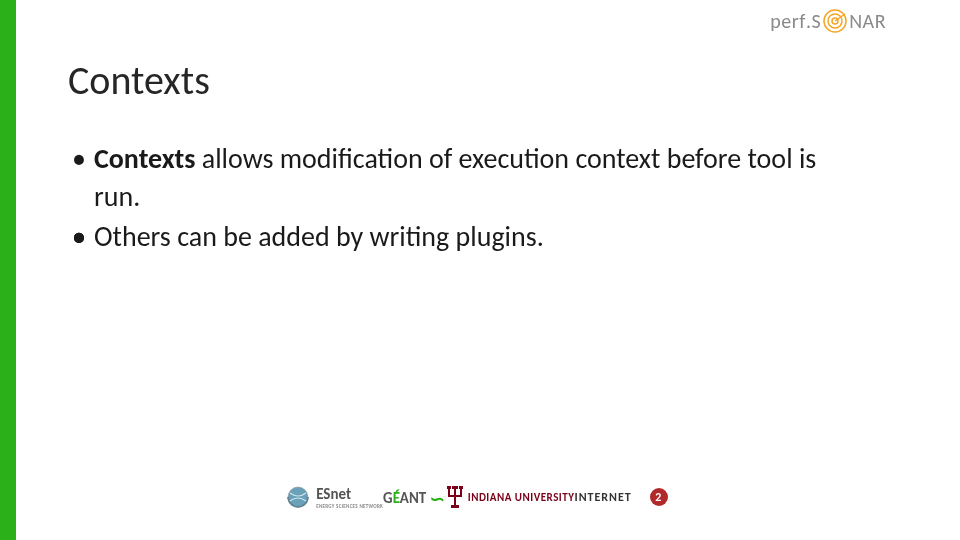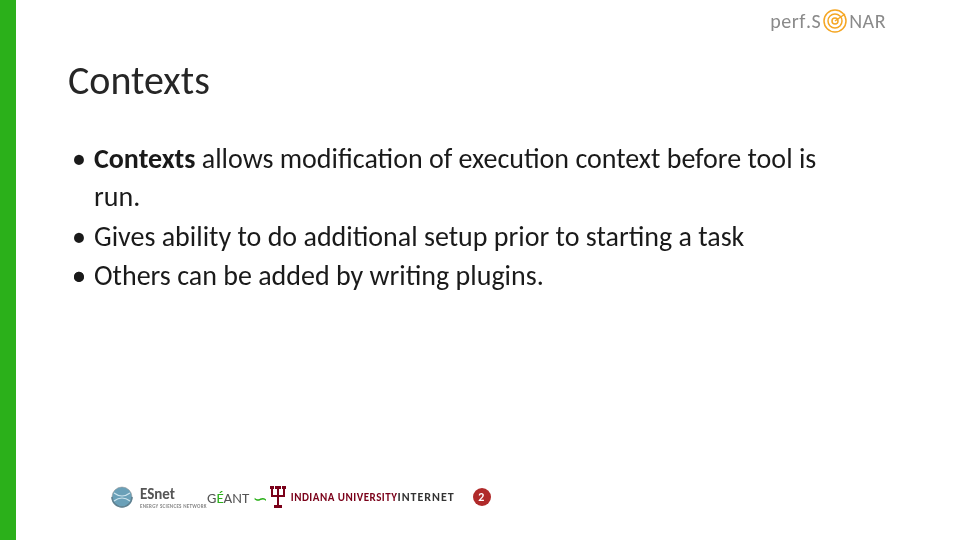--- a/index.html
+++ b/index.html
@@ -55,21 +55,21 @@
     position: absolute;
     left: 4px; top: 0;
   }
   .content .bold { font-weight: 700; }
 
   .footer-logos {
     position: absolute;
     left: 110px; right: 60px; bottom: 30px;
     display: flex;
     align-items: center;
-    justify-content: flex-start;
+    justify-content: center;
   }
   .logo-box {
     display: flex;
     align-items: center;
     gap: 6px;
     color: #777;
     font-size: 11px;
     font-weight: 600;
   }
   .esnet-icon { width: 24px; height: 24px; }
@@ -106,21 +106,20 @@
 
   <div class="title">Contexts</div>
 
   <div class="content">
     <div class="item">
       <span class="bullet">•</span>
       <span> <span class="bold">Contexts</span><span> allows modification of execution context before tool is run.</span></span>
     </div>
     <div class="item">
       <span class="bullet">•</span>
-      <span>Gives ability to do additional setup prior to starting a task</span>
     </div>
     <div class="item">
       <span class="bullet">•</span>
     </div>
     <div class="item">
       <span class="bullet">•</span>
       <span>Others can be added by writing plugins.</span>
     </div>
   </div>
 
@@ -133,21 +132,21 @@
         <path d="M4 8 Q12 14 20 8" fill="none" stroke="#cde4ee" stroke-width="1.2"></path>
         <path d="M4 16 Q12 10 20 16" fill="none" stroke="#cde4ee" stroke-width="1.2"></path>
         <circle cx="12" cy="12" r="10" fill="none" stroke="#888" stroke-width="0.5"></circle>
       </svg>
       <div>
         <div style="font-size:15px;color:#555;font-weight:700">ESnet</div>
         <div style="font-size:5px;color:#888;letter-spacing:0.3px">ENERGY SCIENCES NETWORK</div>
       </div>
     </div>
 
-    <div class="logo-box geant-text" style="font-size:15px;color:#555;font-weight:400">
+    <div class="logo-box geant-text" style="font-size:15px;color:#555;font-weight:700">
       <span>
         <span>G</span><span class="accent">É</span><span>ANT</span>
         <span style="color:#2bb01a;font-size:18px;position:relative;top:2px">∽</span>
       </span>
     </div>
 
     <div class="iu-block">
       <svg class="iu-shield" viewBox="0 0 20 26">
         <rect x="7" y="2" width="6" height="3" fill="#7a0019"></rect>
         <rect x="2" y="2" width="4" height="3" fill="#7a0019"></rect>

